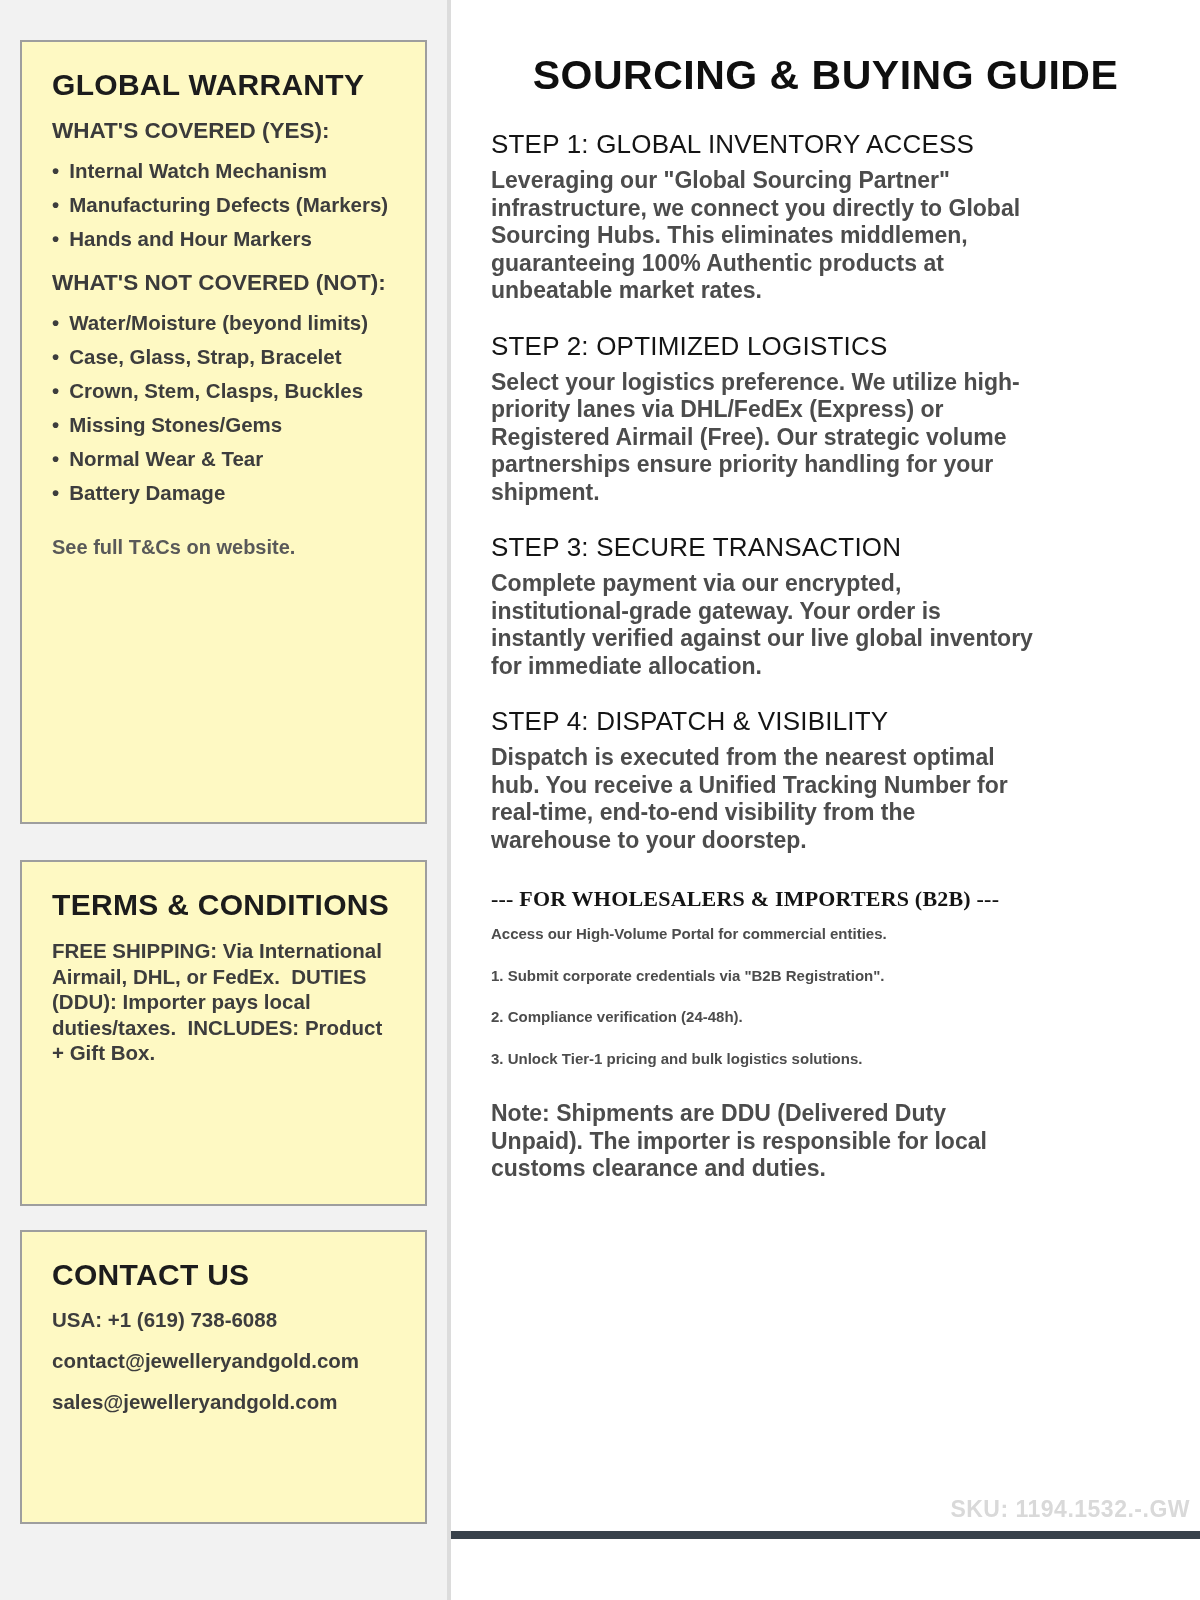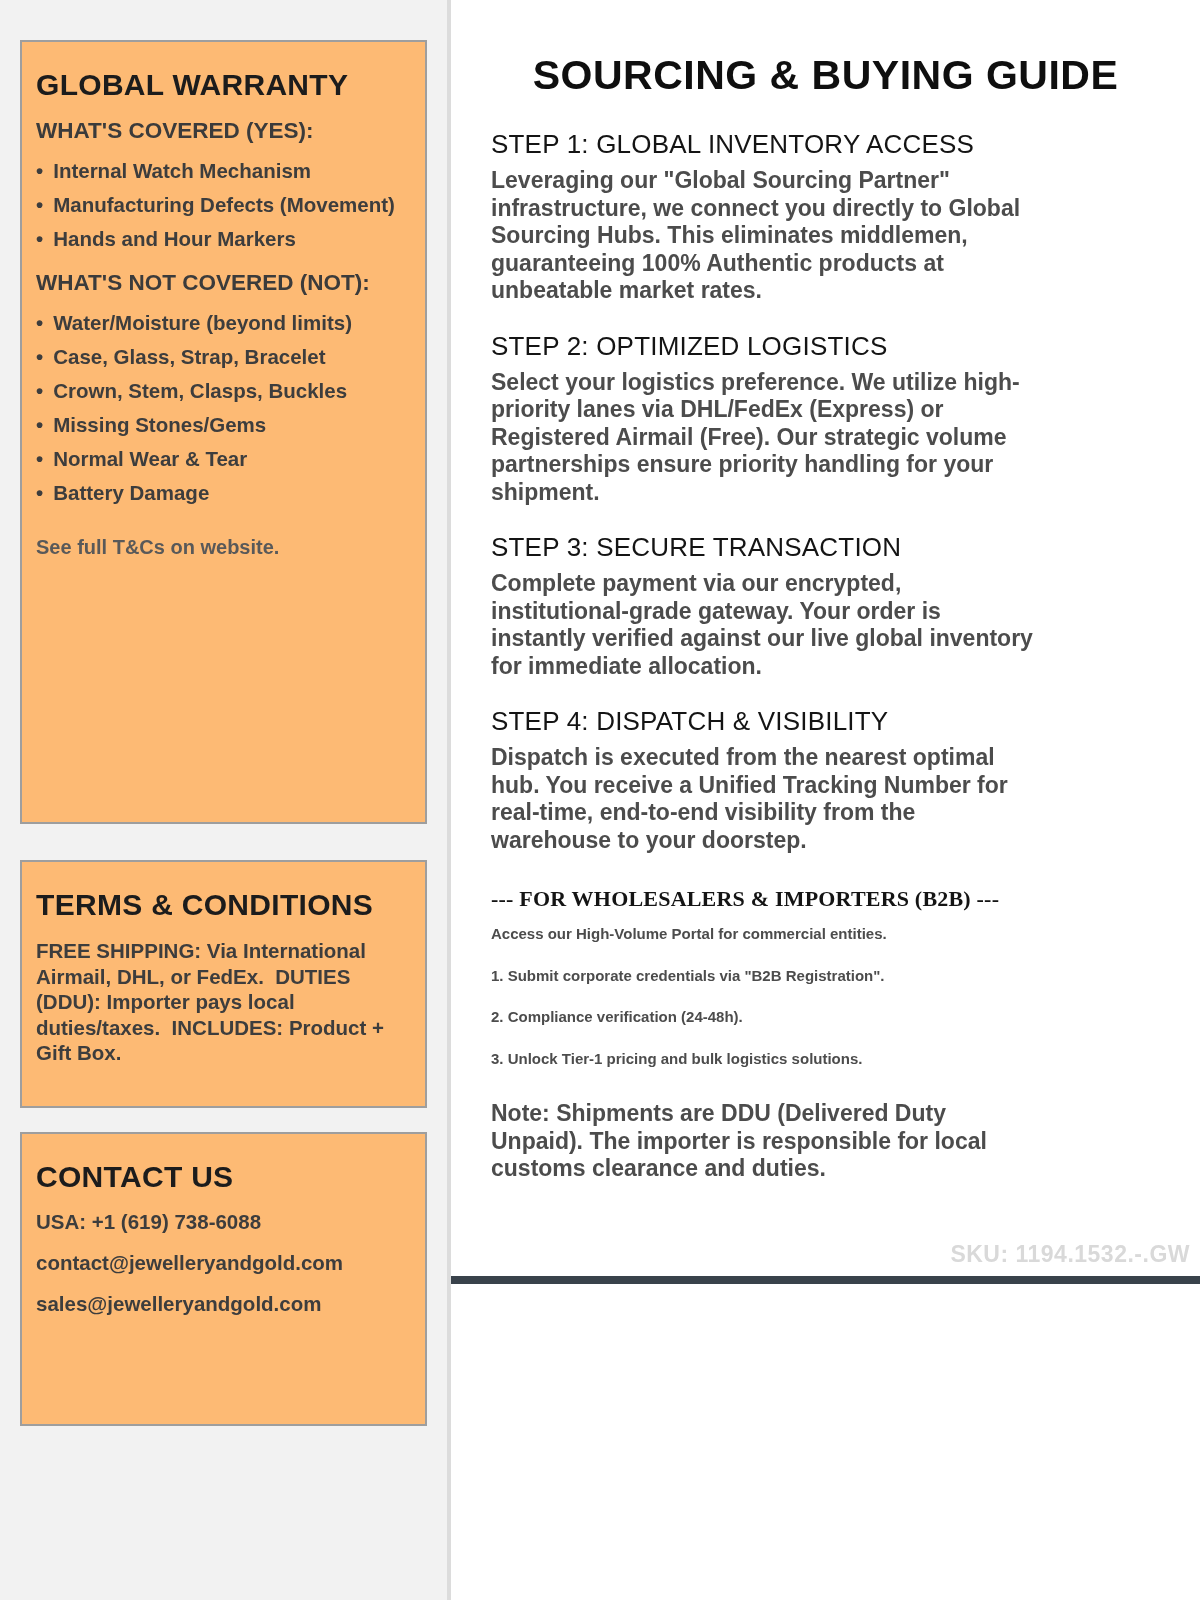--- a/index.html
+++ b/index.html
@@ -8,25 +8,25 @@
     font-family:"Liberation Sans","DejaVu Sans",sans-serif;
     background:#ffffff;display:flex;
   }
   
   .sidebar{
     width:451px;min-width:451px;height:1600px;
     background:#f2f2f2;border-right:4px solid #dcdcdc;
     padding:40px 20px 0 20px;box-sizing:border-box;
   }
   .side-box{
-    border:2px solid #9e9e9e;background:#fdba74;
-    padding:26px 14px;box-sizing:border-box;
+    border:2px solid #9e9e9e;background:#fef9c3;
+    padding:26px 30px;box-sizing:border-box;
   }
   .box-warranty{height:784px;}
-  .box-terms{height:248px;margin-top:36px;}
+  .box-terms{height:346px;margin-top:36px;}
   .box-contact{height:294px;margin-top:24px;}
   .side-title{
     font-size:30px;font-weight:700;color:#1c1c1c;
     margin:0 0 16px 0;letter-spacing:0.3px;
   }
   .side-sub{
     font-size:22.5px;font-weight:700;color:#3b3b3b;
     margin:14px 0 10px 0;
   }
   ul.side-list{list-style:none;margin:0;padding:0;}
@@ -41,21 +41,21 @@
   }
   .side-body{
     font-size:20.5px;font-weight:700;color:#3d3d3d;
     line-height:25.5px;white-space:pre-wrap;margin:0;
   }
   .contact-line{
     font-size:20.5px;font-weight:700;color:#3d3d3d;margin:0 0 17px 0;
   }
   
   .main{
-    position:relative;flex:1;height:1284px;background:#ffffff;
+    position:relative;flex:1;height:1539px;background:#ffffff;
     padding:40px 40px 0 40px;box-sizing:border-box;
   }
   .main-title{
     font-size:41px;font-weight:800;color:#0f0f0f;text-align:center;
     margin:12px 0 30px 0;letter-spacing:0.5px;
   }
   .step{margin-bottom:26px;}
   .step-heading{
     font-size:26px;font-weight:400;color:#141414;
     margin:0 0 7px 0;letter-spacing:0.2px;
@@ -88,21 +88,21 @@
 </head>
 <body>
 
 <aside class="sidebar">
 
   <section class="side-box box-warranty">
     <h2 class="side-title">GLOBAL WARRANTY</h2>
     <div class="side-sub" style="margin-top:0;">WHAT'S COVERED (YES):</div>
     <ul class="side-list list-gap">
       <li>Internal Watch Mechanism</li>
-      <li>Manufacturing Defects (Movement)</li>
+      <li>Manufacturing Defects (Markers)</li>
       <li>Hands and Hour Markers</li>
     </ul>
     <div class="side-sub">WHAT'S NOT COVERED (NOT):</div>
     <ul class="side-list">
       <li>Water/Moisture (beyond limits)</li>
       <li>Case, Glass, Strap, Bracelet</li>
       <li>Crown, Stem, Clasps, Buckles</li>
       <li>Missing Stones/Gems</li>
       <li>Normal Wear &amp; Tear</li>
       <li>Battery Damage</li>

